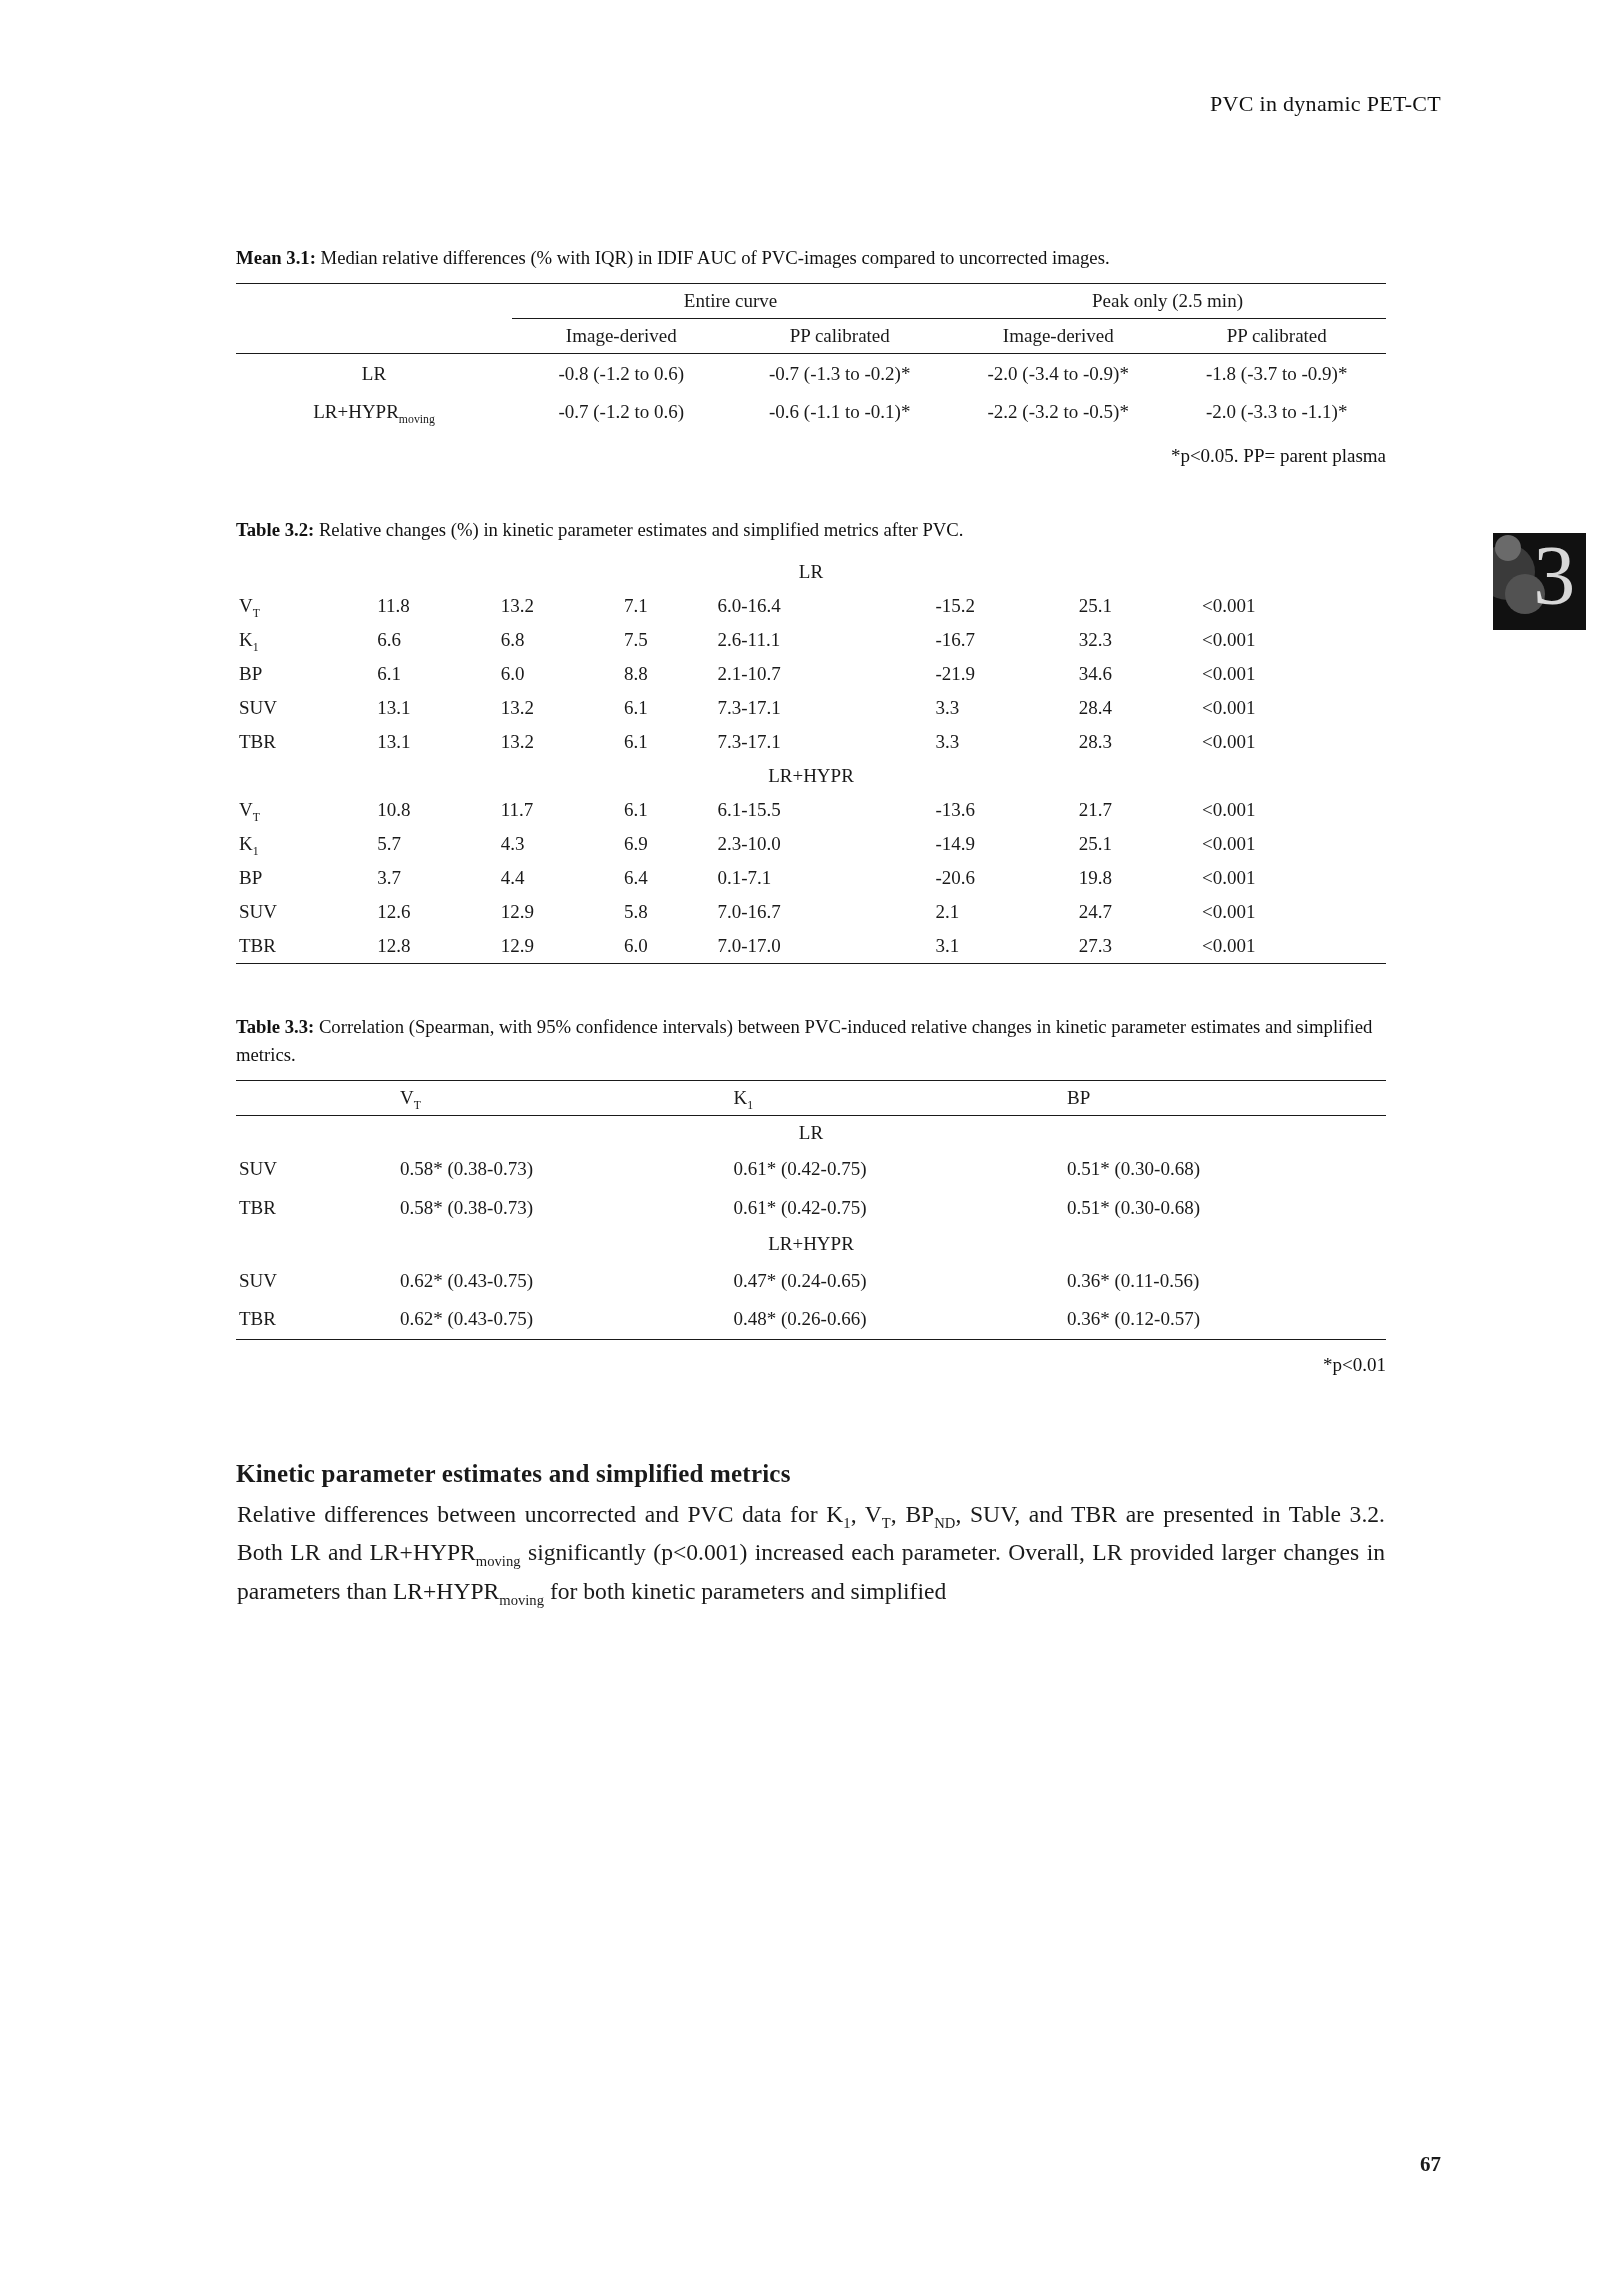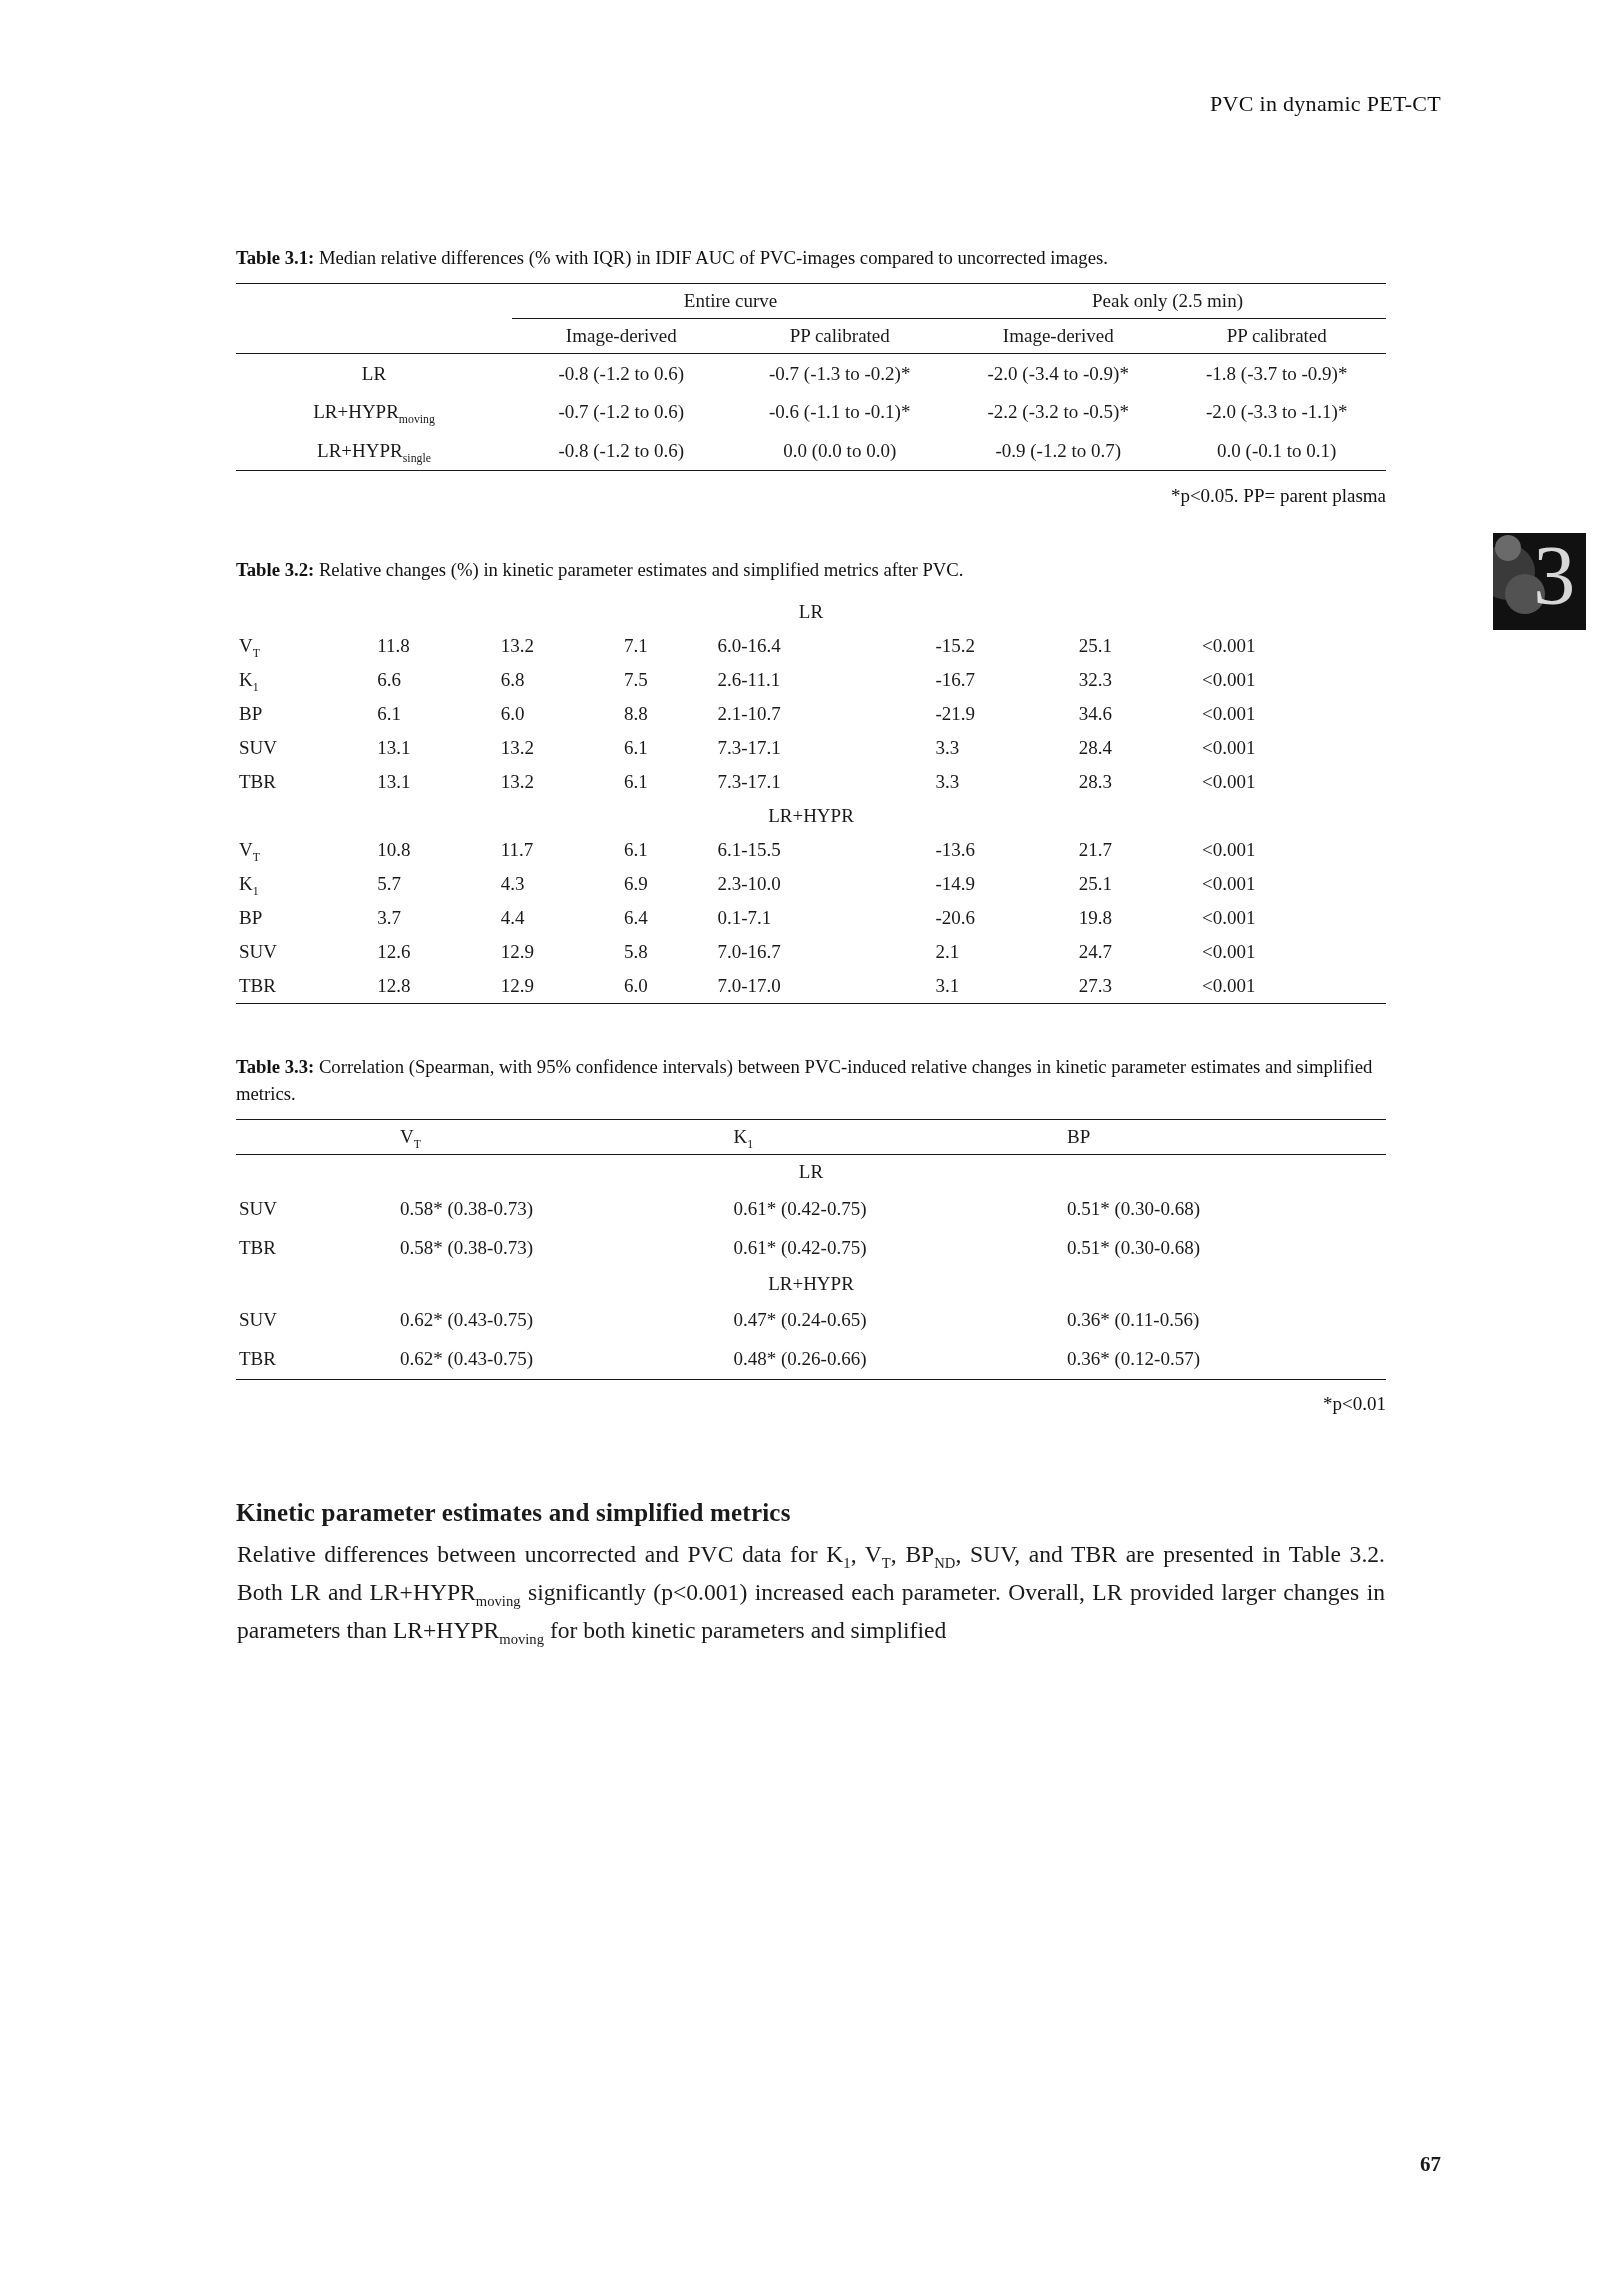--- a/index.html
+++ b/index.html
@@ -165,21 +165,21 @@
   <div class="thumb">
     <div class="blob1"></div>
     <div class="blob2"></div>
     <div class="blob3"></div>
     <div class="digit">3</div>
   </div>
 
   <div class="content">
 
     <div class="caption">
-      <b>Table 3.1:</b><span> Median relative differences (% with IQR) in IDIF AUC of PVC-images compared to uncorrected images.</span>
+      <b>Mean 3.1:</b><span> Median relative differences (% with IQR) in IDIF AUC of PVC-images compared to uncorrected images.</span>
     </div>
 
     <table class="tbl">
       <tbody>
           <tr class="rule-top">
         <th class="cellpad-sm" style="width:24%"></th>
         <th class="cellpad-sm span-rule" colspan="2">Entire curve</th>
         <th class="cellpad-sm span-rule" colspan="2">Peak only (2.5 min)</th>
       </tr>
       <tr class="rule-thin-bot">
@@ -196,27 +196,20 @@
         <td class="cellpad">-0.7 (-1.3 to -0.2)*</td>
         <td class="cellpad">-2.0 (-3.4 to -0.9)*</td>
         <td class="cellpad">-1.8 (-3.7 to -0.9)*</td>
       </tr>
       <tr>
         <td class="cellpad"><span>LR+HYPR</span><span class="sub">moving</span></td>
         <td class="cellpad">-0.7 (-1.2 to 0.6)</td>
         <td class="cellpad">-0.6 (-1.1 to -0.1)*</td>
         <td class="cellpad">-2.2 (-3.2 to -0.5)*</td>
         <td class="cellpad">-2.0 (-3.3 to -1.1)*</td>
-      </tr>
-      <tr class="rule-bot">
-        <td class="cellpad"><span>LR+HYPR</span><span class="sub">single</span></td>
-        <td class="cellpad">-0.8 (-1.2 to 0.6)</td>
-        <td class="cellpad">0.0 (0.0 to 0.0)</td>
-        <td class="cellpad">-0.9 (-1.2 to 0.7)</td>
-        <td class="cellpad">0.0 (-0.1 to 0.1)</td>
       </tr>
     </tbody>
       </table>
 
     <div class="footnote">*p&lt;0.05. PP= parent plasma</div>
 
     <div class="gap-lg"></div>
 
     <div class="caption">
       <b>Table 3.2:</b><span> Relative changes (%) in kinetic parameter estimates and simplified metrics after PVC.</span>

